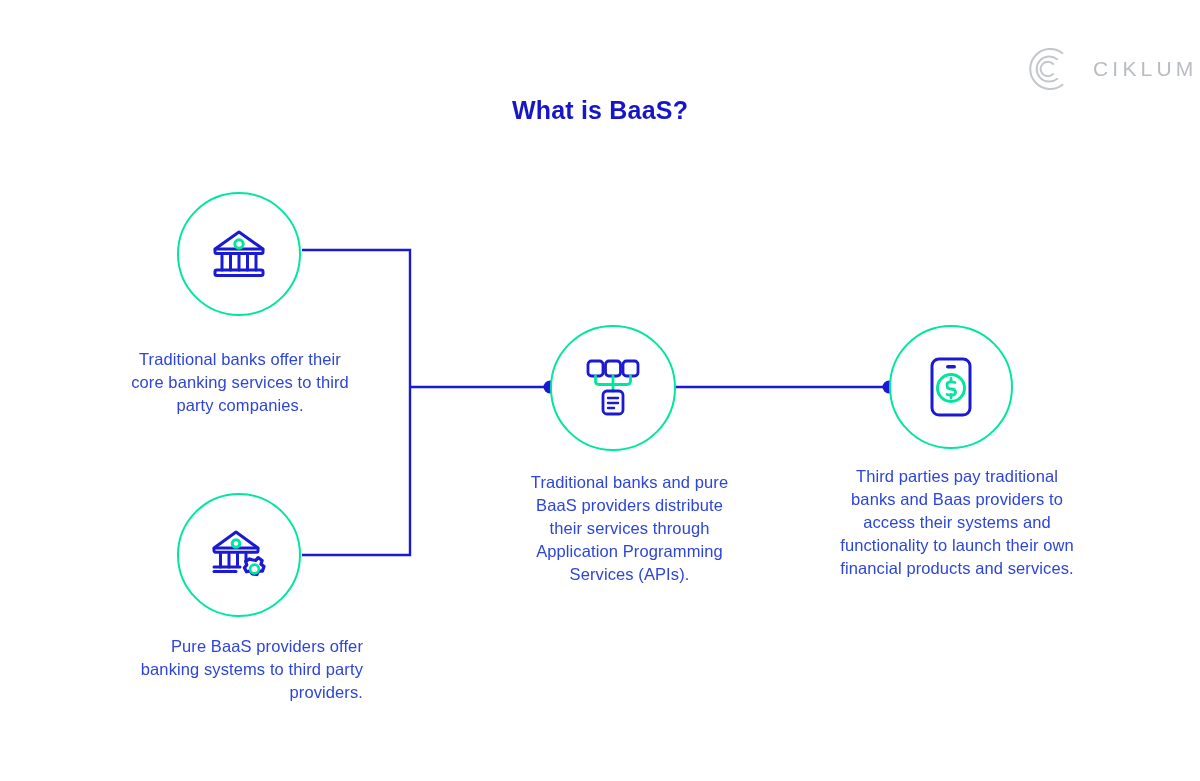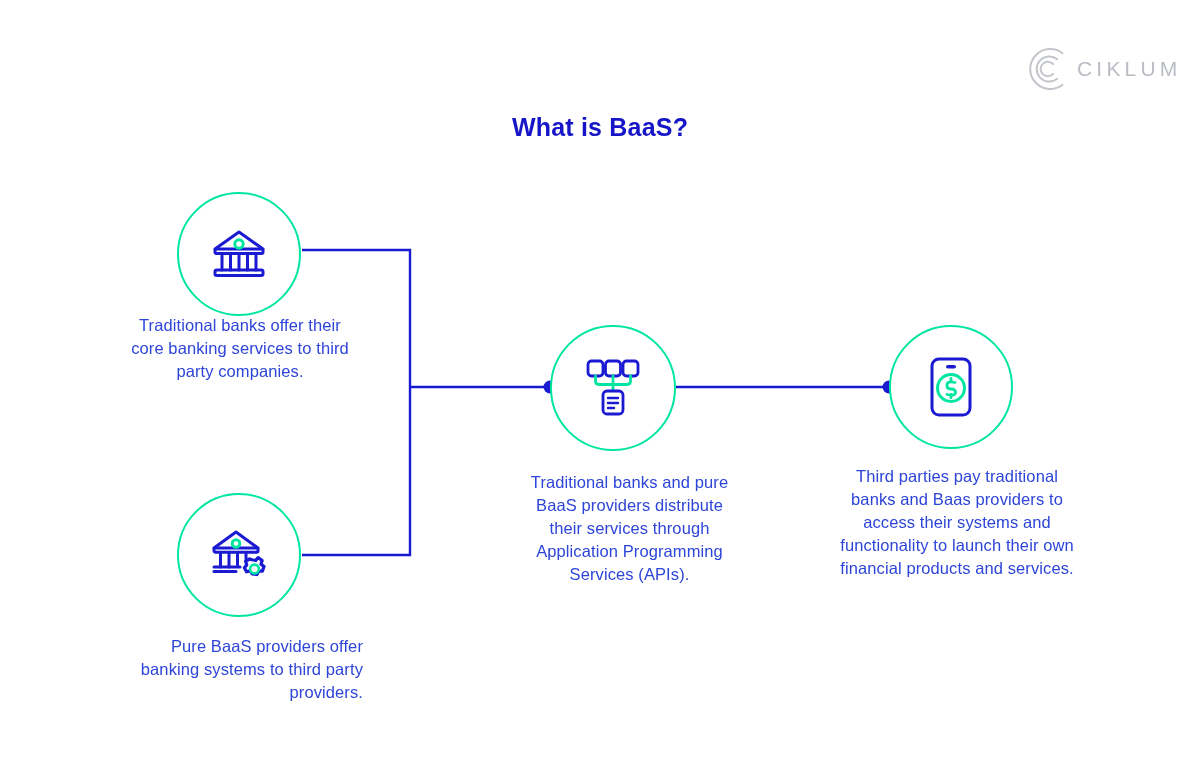--- a/index.html
+++ b/index.html
@@ -19,37 +19,37 @@
     height: 781px;
   }
 
   
   .logo {
     position: absolute;
     left: 1027px;
     top: 46px;
     display: flex;
     align-items: center;
-    gap: 4px;
+    gap: 20px;
   }
   .logo-mark { width: 46px; height: 46px; display: block; }
   .logo-word {
     font-size: 21px;
     letter-spacing: 4.2px;
     color: #b9bcc2;
     font-family: "Liberation Sans", sans-serif;
     font-weight: 400;
     white-space: nowrap;
   }
 
   
   .title {
     position: absolute;
     left: 0;
-    top: 113px;
+    top: 96px;
     width: 1200px;
     text-align: center;
     font-size: 25px;
     font-weight: bold;
     color: #1616c8;
     letter-spacing: 0.2px;
   }
 
   
   #connectors {
@@ -85,21 +85,21 @@
     line-height: 23px;
     letter-spacing: 0.1px;
   }
 
   
   #node-bank       .ring { left: 177px;  top: 192px;  width: 124px; height: 124px; }
   #node-pure       .ring { left: 177px;  top: 493px;  width: 124px; height: 124px; }
   #node-api        .ring { left: 550px;  top: 325px;  width: 126px; height: 126px; }
   #node-thirdparty .ring { left: 889px;  top: 325px;  width: 124px; height: 124px; }
 
-  #cap-bank       { left: 131px; top: 314px; width: 218px; }
+  #cap-bank       { left: 131px; top: 348px; width: 218px; }
   #cap-pure       { left: 123px; top: 635px; width: 240px; text-align: right; }
   #cap-api        { left: 521px; top: 471px; width: 217px; }
   #cap-thirdparty { left: 836px; top: 465px; width: 242px; }
 </style>
 </head>
 <body>
 
 <div id="stage">
 
   <div class="logo">

